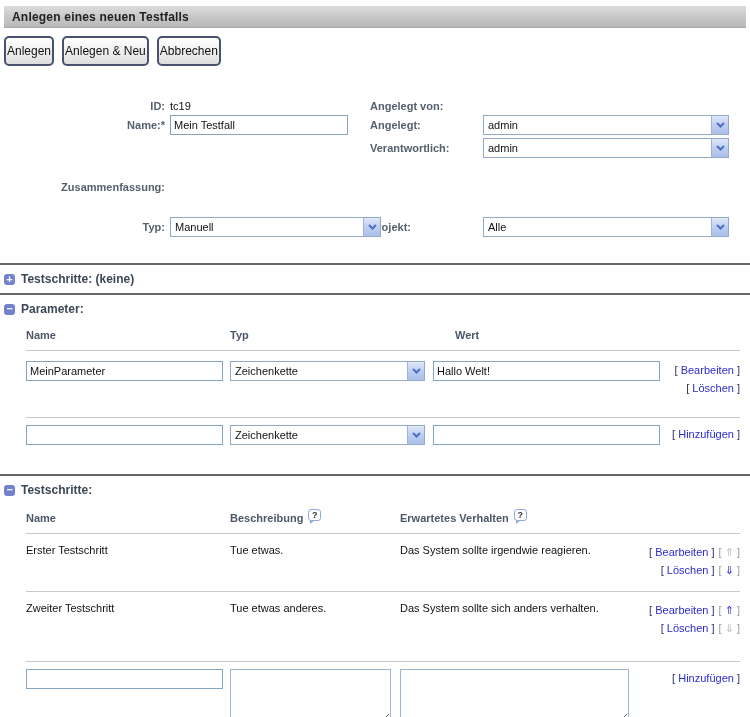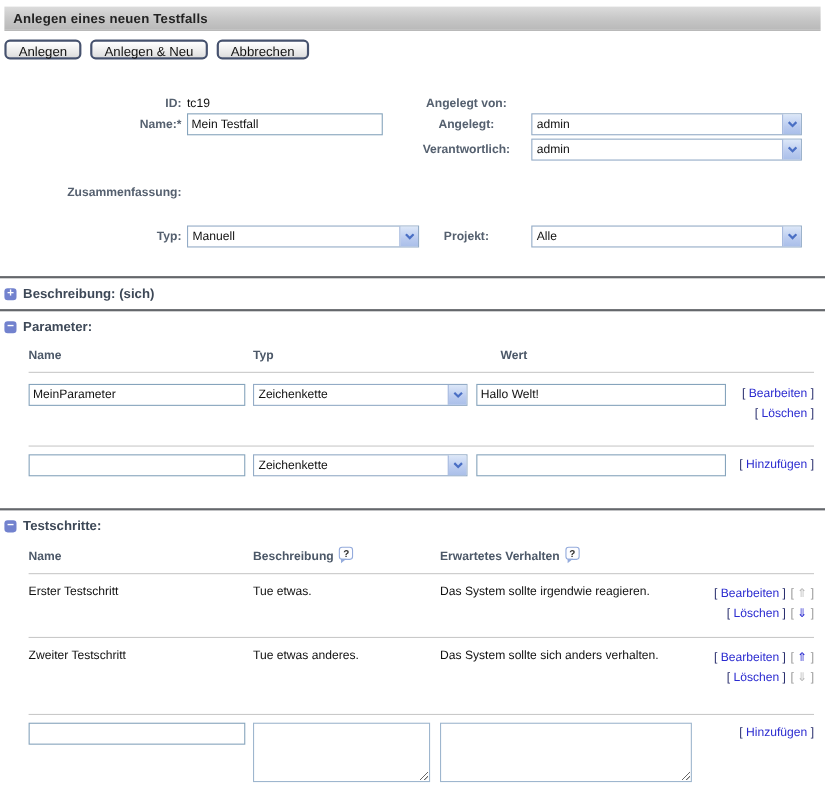--- a/index.html
+++ b/index.html
@@ -18,29 +18,29 @@
     display:flex; align-items:center;
   }
   .titlebar .title { font-size:12px; font-weight:bold; color:#222; padding-left:8px; letter-spacing:0.2px; }
 
   
   .btnrow { margin:8px 0 0 4px; display:flex; gap:8px; }
   .btn {
     font-family:"Liberation Sans", sans-serif; font-size:12px; color:#111;
     background:linear-gradient(#FFFFFF, #E9E9E9 70%, #DDDDDD);
     border:2px solid #46526E; border-radius:5px;
-    padding:2px 11px; height:18px; cursor:pointer;
+    padding:2px 1px; height:30px; cursor:pointer;
   }
 
   
   .form { margin-top:34px; }
   .frow { display:flex; align-items:center; margin-bottom:3px; }
   .lbl  { width:165px; text-align:right; font-weight:bold; color:#55606F; padding-right:0; }
   .fld1 { width:205px; padding-left:5px; }
-  .lbl2 { width:108px; text-align:center; font-weight:bold; color:#55606F; }
+  .lbl2 { width:108px; text-align:left; font-weight:bold; color:#55606F; }
   .fld2 { width:267px; padding-left:5px; }
   .plain { color:#111; }
 
   input.txt {
     height:20px; border:1px solid #86A4BC; font-family:"Liberation Sans",sans-serif;
     font-size:11px; padding:1px 3px; color:#111; background:#fff;
   }
   .w178 { width:178px; } .w570 { width:570px; } .w197 { width:197px; } .w227 { width:227px; }
 
   
@@ -196,21 +196,21 @@
               </svg>
           </span>
         </span>
       </span>
     </div>
   </div>
 
   <div class="hr-dark" style="margin-top:26px;"></div>
   <div class="sect">
     <span class="ticon">+</span>
-    <span class="stitle">Beschreibung: (sich)</span>
+    <span class="stitle">Testschritte: (keine)</span>
   </div>
 
   <div class="hr-dark"></div>
   <div class="sect">
     <span class="ticon">−</span>
     <span class="stitle">Parameter:</span>
   </div>
 
   <div class="tbl">
     <div class="thead">

